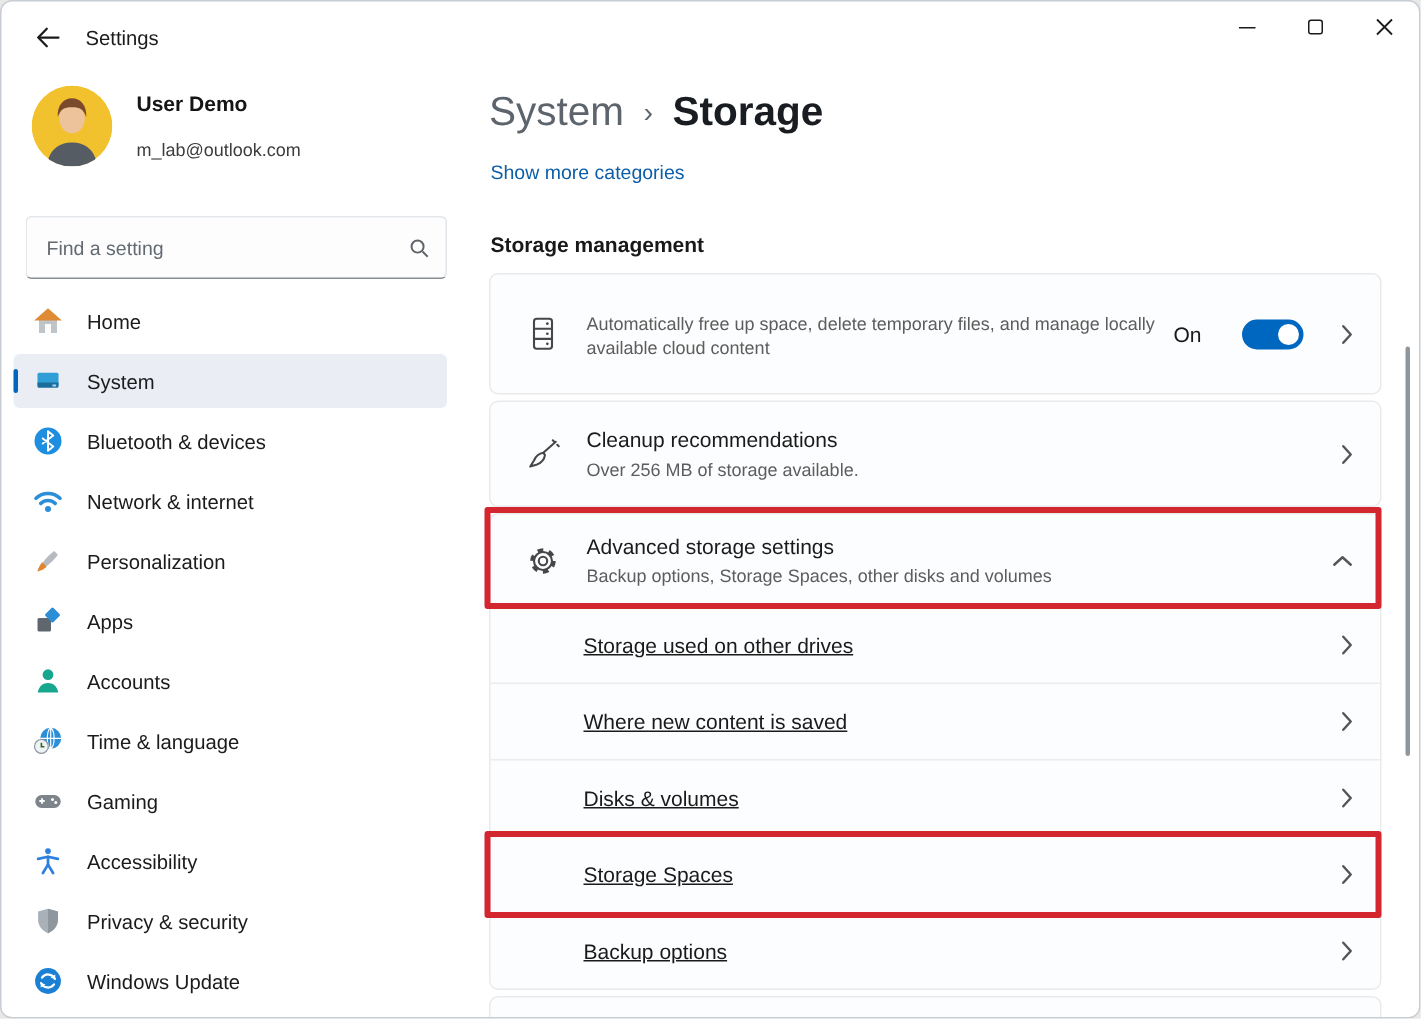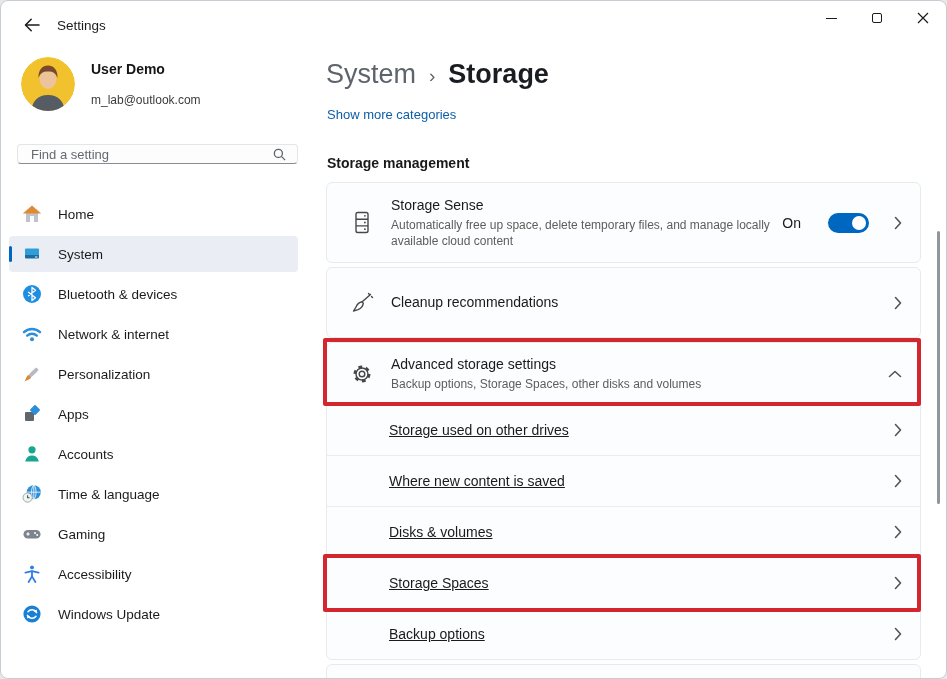--- a/index.html
+++ b/index.html
@@ -17,21 +17,21 @@
   .caption-btns{position:absolute;right:0;top:0;display:flex;}
   .cap-btn{width:46px;height:34px;display:flex;align-items:center;justify-content:center;cursor:pointer;}
   .min-glyph{width:11px;height:1px;background:#1b1b1b;display:block;}
   .max-glyph{width:10px;height:10px;border:1.2px solid #1b1b1b;border-radius:2px;display:block;}
   
   .sidebar{position:absolute;left:0;top:48px;width:320px;bottom:0;}
   .profile{position:absolute;left:20px;top:8px;display:flex;align-items:center;gap:16px;}
   .avatar{width:54px;height:54px;border-radius:50%;overflow:hidden;flex:0 0 auto;}
   .profile-name{font-size:14px;font-weight:700;color:#151515;line-height:18px;}
   .profile-email{font-size:12px;color:#3c3c3c;line-height:16px;margin-top:14px;}
-  .searchbox{position:absolute;left:16px;top:95px;width:281px;height:20px;background:#fdfdfe;
+  .searchbox{position:absolute;left:16px;top:95px;width:281px;height:42px;background:#fdfdfe;
     border:1px solid #e2e5e9;border-bottom:1px solid #888d92;border-radius:4px;
     display:flex;align-items:center;padding:0 10px 0 11px;}
   .searchbox input{border:none;outline:none;background:transparent;flex:1;
     font-family:"Liberation Sans",sans-serif;font-size:13px;color:#1b1b1b;}
   .searchbox input::placeholder{color:#636a71;}
   .nav{position:absolute;left:8px;right:23px;top:147px;}
   .nav-item{position:relative;height:36px;margin-bottom:4px;border-radius:4px;
     display:flex;align-items:center;padding-left:13px;gap:16px;cursor:pointer;}
   .nav-item.selected{background:#eaeef4;}
   .nav-pill{position:absolute;left:0;top:10px;width:3px;height:16px;border-radius:2px;background:#0067c0;}
@@ -228,20 +228,29 @@
               <circle cx="10" cy="3.4" r="1.9" fill="#2d7fe0" stroke="none"></circle>
               <path d="M3.4 8.6 L10 7.2 L16.6 8.6"></path>
               <path d="M10 7.2 V12.4"></path>
               <path d="M10 12.4 L6.6 18"></path>
               <path d="M10 12.4 L13.4 18"></path>
             </svg>
         </span>
         <span class="nav-label">Accessibility</span>
       </div>
 
+      <div class="nav-item">
+        <span class="nav-icon">
+          <svg width="20" height="20" viewBox="0 0 20 20">
+              <path d="M10 1.8 l6.6 1.9 v5.5 c0 4.5-3 7.3-6.6 9 -3.6-1.7-6.6-4.5-6.6-9 V3.7 Z" fill="#a9b0b7"></path>
+              <path d="M10 1.8 l6.6 1.9 v5.5 c0 4.5-3 7.3-6.6 9 z" fill="#8f969e"></path>
+            </svg>
+        </span>
+        <span class="nav-label">Privacy &amp; security</span>
+      </div>
 
       <div class="nav-item">
         <span class="nav-icon">
           <svg width="20" height="20" viewBox="0 0 20 20">
               <circle cx="10" cy="10" r="8.6" fill="#1b80d4"></circle>
               <path d="M14.6 8.6 a5 5 0 0 0 -8.6 -.9 M5.4 11.4 a5 5 0 0 0 8.6 .9" stroke="#ffffff" stroke-width="1.5" fill="none" stroke-linecap="round"></path>
               <path d="M14.9 5.6 l-.2 3.2 -3-1.2 z M5.1 14.4 l.2-3.2 3 1.2 z" fill="#ffffff"></path>
             </svg>
         </span>
         <span class="nav-label">Windows Update</span>
@@ -268,21 +277,20 @@
         <span class="card-icon">
           <svg width="22" height="25" viewBox="0 0 22 25" fill="none" stroke="#474747" stroke-width="1.4">
               <rect x="5" y="2.5" width="12" height="20" rx="1.8"></rect>
               <path d="M5 9.2 H17 M5 15.9 H17"></path>
               <circle cx="13.9" cy="5.8" r=".9" fill="#474747" stroke="none"></circle>
               <circle cx="13.9" cy="12.5" r=".9" fill="#474747" stroke="none"></circle>
               <circle cx="13.9" cy="19.2" r=".9" fill="#474747" stroke="none"></circle>
             </svg>
         </span>
         <div class="card-text">
-          <div class="card-title">Storage Sense</div>
           <div class="card-desc">Automatically free up space, delete temporary files, and manage locally available cloud content</div>
         </div>
         <div class="card-right">
           <span class="toggle-label">On</span>
           <span class="toggle">
               <span class="toggle-knob"></span>
             </span>
           <svg width="8" height="14" viewBox="0 0 8 14" fill="none" stroke="#555555" stroke-width="1.6" stroke-linecap="round" stroke-linejoin="round">
               <path d="M1.5 1.5 L6.5 7 L1.5 12.5"></path>
             </svg>
@@ -292,20 +300,21 @@
       <div class="card c2">
         <span class="card-icon">
           <svg width="24" height="24" viewBox="0 0 24 24" fill="none" stroke="#474747" stroke-width="1.4" stroke-linejoin="round" stroke-linecap="round">
               <path d="M20.5 3.5 L12.2 10.8"></path>
               <path d="M12.2 10.8 c-2.6.4-5 2.2-6.2 5.2 l-2.5 4 4.6-1.4 c3-1.2 4.8-3.6 5.2-6.2 z"></path>
               <path d="M18.5 2.5 l1 1 M21.5 5.5 l1 1"></path>
             </svg>
         </span>
         <div class="card-text">
           <div class="card-title">Cleanup recommendations</div>
+          <div class="card-desc">Over 256 MB of storage available.</div>
         </div>
         <div class="card-right">
           <svg width="8" height="14" viewBox="0 0 8 14" fill="none" stroke="#555555" stroke-width="1.6" stroke-linecap="round" stroke-linejoin="round">
               <path d="M1.5 1.5 L6.5 7 L1.5 12.5"></path>
             </svg>
         </div>
       </div>
 
       <div class="group">
         <div class="group-header">

